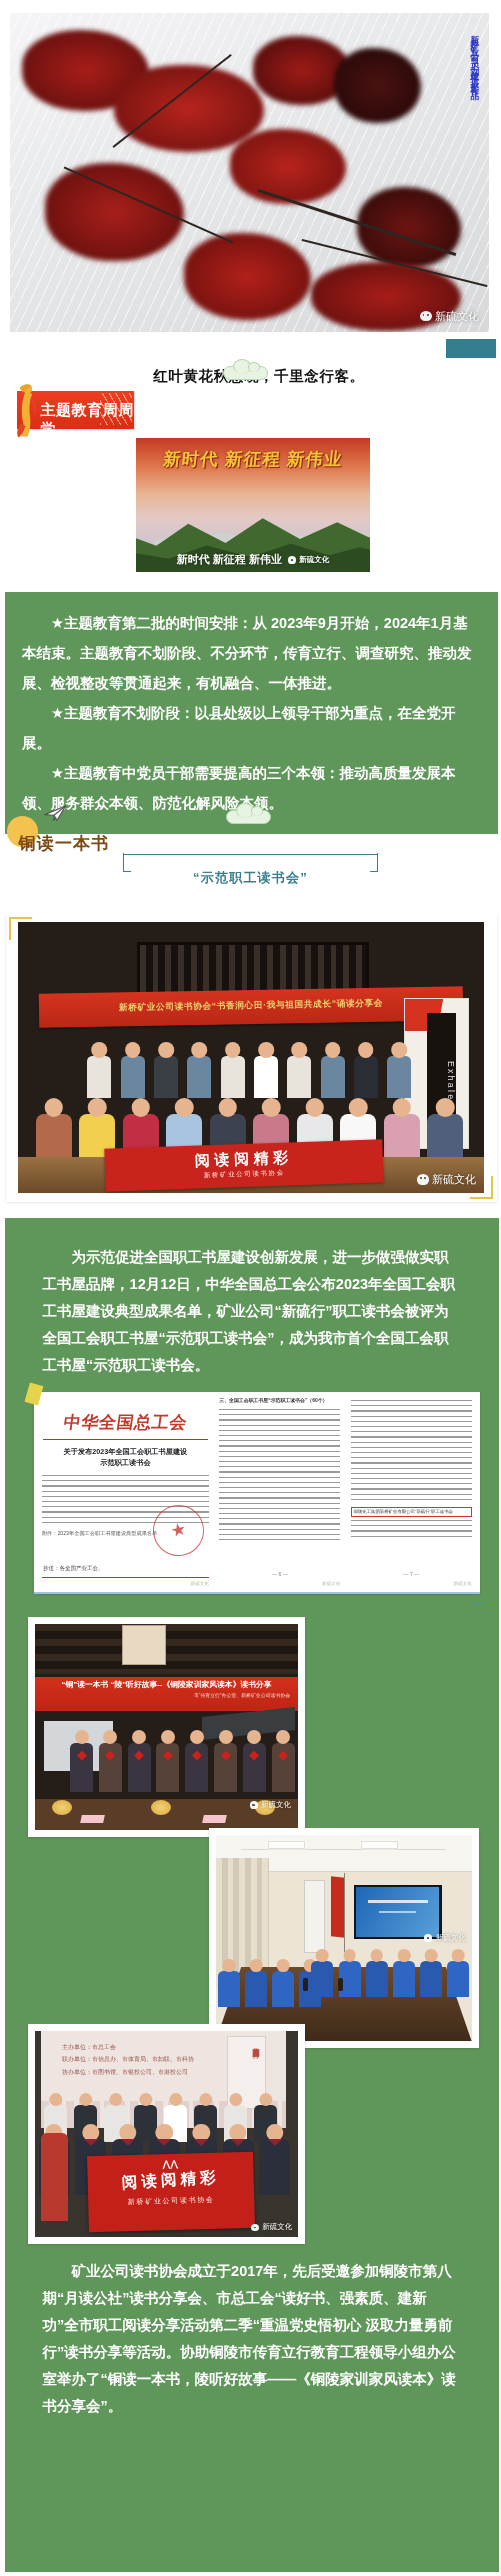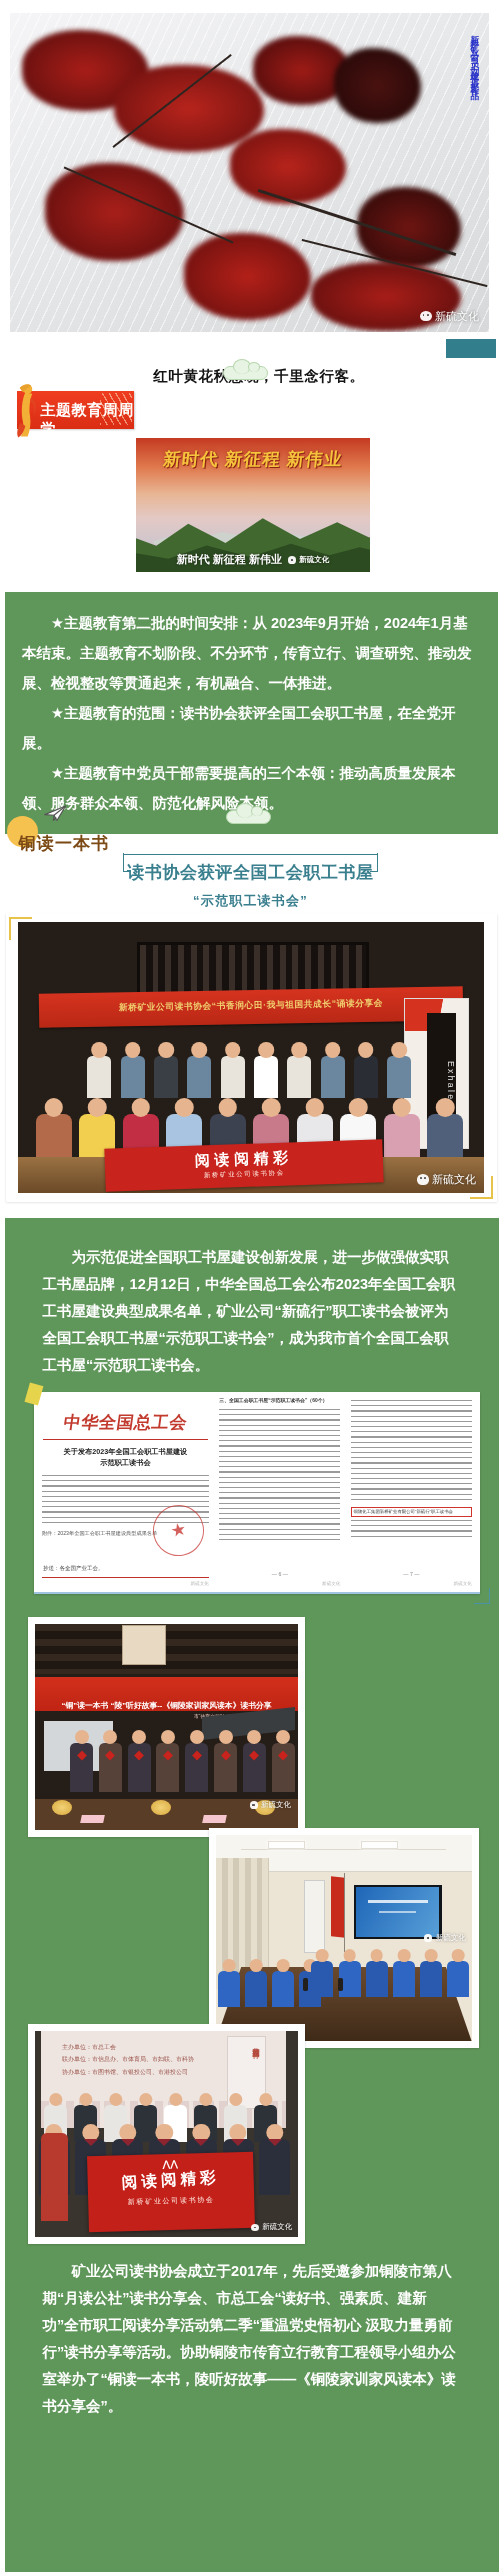--- a/index.html
+++ b/index.html
@@ -160,21 +160,21 @@
   .pb{margin-left:166px;margin-top:-8.7px;width:270px;height:220px;}
   .pc{margin-left:-14.5px;margin-top:-24px;width:277px;height:220px;}
   .scene{position:absolute;left:7px;top:7px;right:7px;bottom:7px;overflow:hidden;}
 
   
   .pa .scene{background:#241d18;}
   .pa .beams{position:absolute;left:0;top:0;width:100%;height:50px;
        background:repeating-linear-gradient(180deg,#35291f 0 7px,#1f1711 7px 15px);}
   .pa .painting{position:absolute;left:87px;top:1.2px;width:42px;height:38px;background:#e8d9c2;border:1.2px solid #b8a48a;}
   .pa .bannerA{position:absolute;left:0;top:53px;width:100%;height:34px;background:linear-gradient(#d2301c,#c02414);}
-  .pa .bannerA .b1{display:block;text-align:center;margin-top:23px;color:#fff;font-size:7.8px;font-weight:bold;}
+  .pa .bannerA .b1{display:block;text-align:center;margin-top:2px;color:#fff;font-size:7.8px;font-weight:bold;}
   .pa .bannerA .b2{display:block;text-align:right;margin-top:2.3px;padding-right:8px;color:#f6d3cb;font-size:4.9px;}
   .pa .screenA{position:absolute;left:9.3px;top:97px;width:69px;height:50px;background:#d4d7d9;}
   .pa .eave{position:absolute;right:3.5px;top:88px;width:93px;height:23px;background:#3a3d40;transform:skewY(-6deg);}
   .pa-row{left:35px;top:119px;gap:5.8px;}
   .pa-row .person{width:23px;height:49px;background:#3a3540;}
   .pa-row .person:nth-child(even){background:#57423a;}
   .pa-row .person::before{top:-12.7px;width:14px;height:14px;}
   .pa-row .person::after{content:"";position:absolute;left:50%;top:9.3px;transform:translateX(-50%) rotate(45deg);
        width:7px;height:7px;background:#c8231c;}
   .pa .tableA{position:absolute;left:0;bottom:0;width:100%;height:31px;background:#5a3d26;}
@@ -283,36 +283,35 @@
       <span>新时代 新征程 新伟业</span>
       <span class="wm small" style="position:static;">
         <span class="wm-ic"></span>
         <span>新硫文化</span>
       </span>
     </div>
   </div>
 
   <div class="greenbox1">
     <p>★主题教育第二批的时间安排：从 2023年9月开始，2024年1月基本结束。主题教育不划阶段、不分环节，传育立行、调查研究、推动发展、检视整改等贯通起来，有机融合、一体推进。</p>
-    <p>★主题教育的范围：读书协会获评全国工会职工书屋，在全党开展。</p>
+    <p>★主题教育不划阶段：以县处级以上领导干部为重点，在全党开展。</p>
     <p>★主题教育中党员干部需要提高的三个本领：推动高质量发展本领、服务群众本领、防范化解风险本领。</p>
   </div>
 
   <div class="cloud" style="left:226px;top:810px;"></div>
 
   <div class="honor-circle"></div>
   <div class="honor-label">铜读一本书</div>
   <svg class="plane" width="25.5" height="21" viewBox="0 0 44 36">
     <path d="M3 20 L39 5 L24 30 L19 21 Z" fill="#fcfcfc" stroke="#555" stroke-width="2" stroke-linejoin="round"></path>
     <path d="M19 21 L39 5" stroke="#555" stroke-width="2" fill="none"></path>
     <path d="M19 21 L18 30 L23 25" fill="none" stroke="#555" stroke-width="2" stroke-linejoin="round"></path>
   </svg>
 
   <div class="award">
-    <div class="t1">读书协会获评全国工会职工书屋</div>
     <div class="t2">“示范职工读书会”</div>
   </div>
 
   <div class="photo1-card card">
     <div class="photo1">
       <div class="shelfband"></div>
       <div class="banner1">
         <span>新桥矿业公司读书协会“书香润心田·我与祖国共成长”诵读分享会</span>
       </div>
       <div class="rollR"></div>

